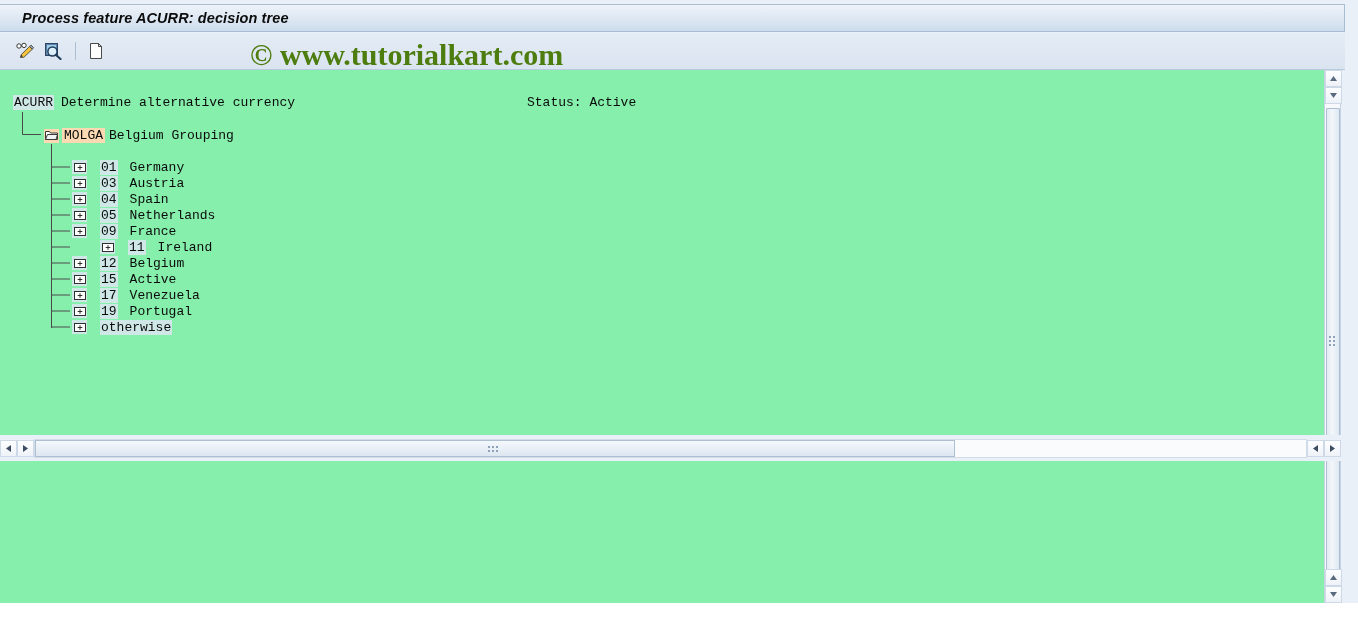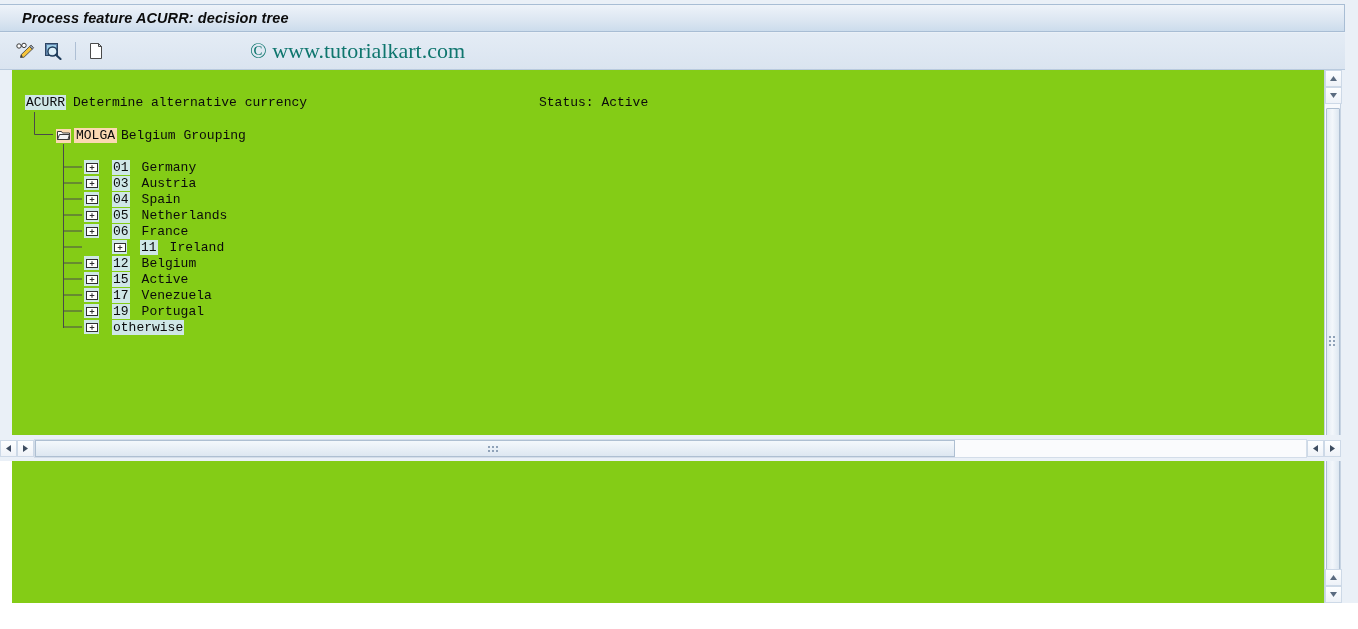--- a/index.html
+++ b/index.html
@@ -62,38 +62,37 @@
     width: 1px; height: 18px;
     background: #aebfd4;
     margin: 0 7px;
   }
 
   
   .watermark {
     position: absolute;
     left: 250px; top: 38px;
     font-family: "Liberation Serif", serif;
-    font-size: 22px;
-    font-weight: normal;
-    color: #0f766e;
+    font-size: 30px;
+    font-weight: bold;
+    color: #4d7c0f;
     white-space: nowrap;
     pointer-events: none;
     user-select: none;
   }
 
   
   .canvas {
     position: absolute;
     left: 0; top: 70px;
     width: 1324px;
     height: 533px;
-    background: #84cc16;
+    background: #86efac;
     overflow: hidden;
     font-family: "Liberation Mono", monospace;
-    margin-left: 12px;
   }
 
   .hdr-row {
     position: absolute;
     left: 0; top: 25px;
     width: 100%;
     height: 16px;
     font-size: 13px;
     color: #0b0b0b;
     white-space: nowrap;
@@ -384,21 +383,21 @@
           <span class="node-label">Netherlands</span>
         </div>
         <div class="node" style="top: 153px;">
           <span class="exp-ico">
             <svg width="12" height="11" viewBox="0 0 12 11">
               <rect x="0.5" y="1.5" width="11" height="8" fill="#ffffff" stroke="#2f2f2f" stroke-width="1"></rect>
               <line x1="6" y1="3.2" x2="6" y2="7.8" stroke="#2f2f2f" stroke-width="1"></line>
               <line x1="3.7" y1="5.5" x2="8.3" y2="5.5" stroke="#2f2f2f" stroke-width="1"></line>
             </svg>
           </span>
-          <span class="node-key">06</span>
+          <span class="node-key">09</span>
           <span class="node-label">France</span>
         </div>
         <div class="node" style="top: 169px; padding-left: 28px;">
           <span class="exp-ico">
             <svg width="12" height="11" viewBox="0 0 12 11">
               <rect x="0.5" y="1.5" width="11" height="8" fill="#ffffff" stroke="#2f2f2f" stroke-width="1"></rect>
               <line x1="6" y1="3.2" x2="6" y2="7.8" stroke="#2f2f2f" stroke-width="1"></line>
               <line x1="3.7" y1="5.5" x2="8.3" y2="5.5" stroke="#2f2f2f" stroke-width="1"></line>
             </svg>
           </span>

